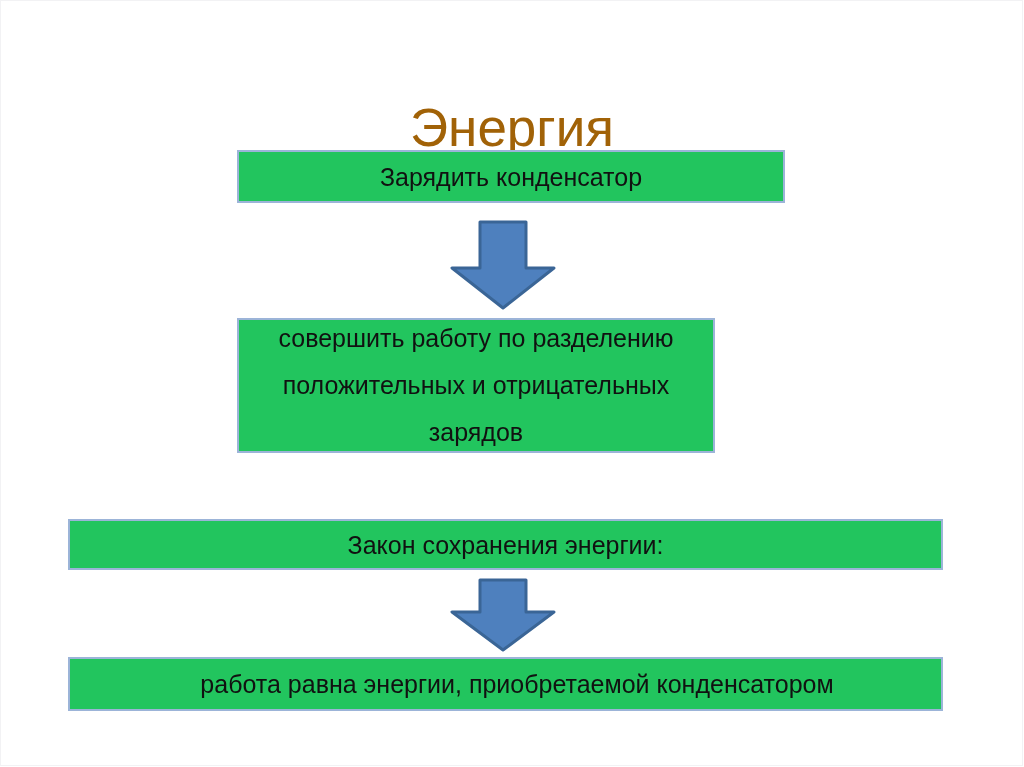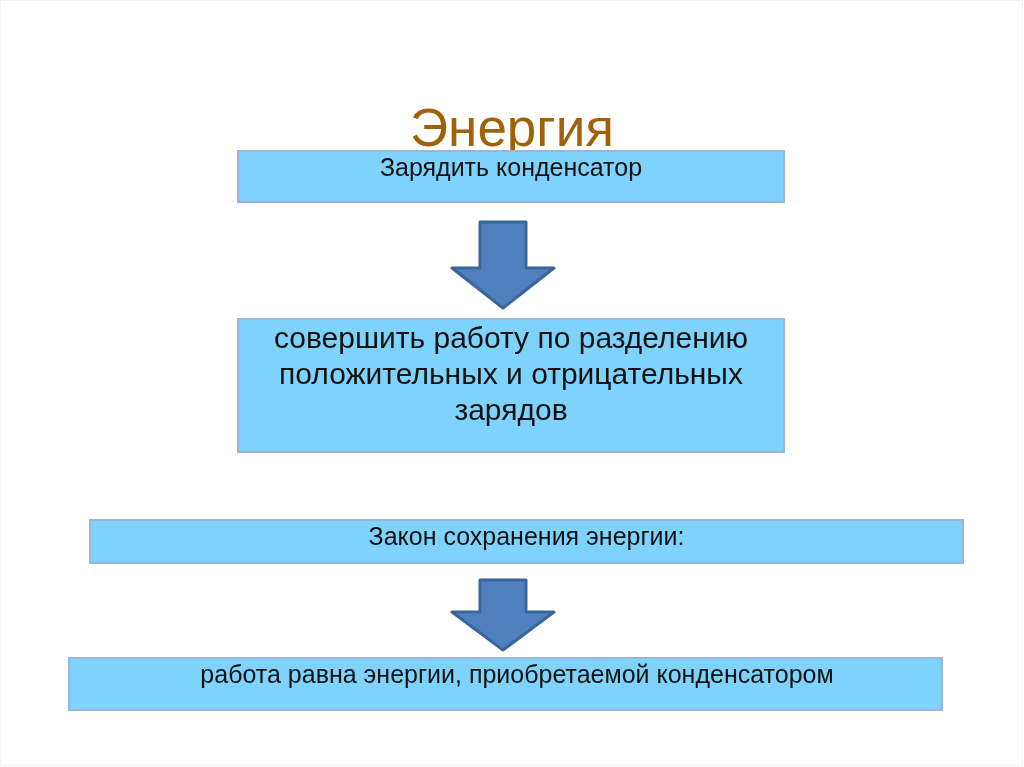--- a/index.html
+++ b/index.html
@@ -38,24 +38,24 @@
     font-size: 53px;
     line-height: 60px;
     font-weight: normal;
     color: #a16207;
     letter-spacing: 0px;
   }
 
   .flow-box {
     position: absolute;
     box-sizing: border-box;
-    background: #7dd3fc;
+    background: #22c55e;
     border: 2px solid #9cb4d8;
     display: flex;
-    align-items: flex-start;
+    align-items: center;
     justify-content: center;
     text-align: center;
     color: #111111;
   }
   .flow-box .box-text {
     display: block;
     width: 100%;
     padding: 0 10px;
     box-sizing: border-box;
   }
@@ -67,35 +67,34 @@
     width: 548px;
     height: 53px;
     font-size: 25px;
     line-height: 30px;
   }
 
   
   #box-work {
     left: 237px;
     top: 318px;
-    width: 548px;
+    width: 478px;
     height: 135px;
-    font-size: 30px;
-    line-height: 36px;
+    font-size: 25px;
+    line-height: 47px;
   }
 
   
   #box-law {
     left: 68px;
     top: 519px;
     width: 875px;
-    height: 45px;
+    height: 51px;
     font-size: 25px;
     line-height: 30px;
-    margin-left: 21px;
   }
 
   
   #box-result {
     left: 68px;
     top: 657px;
     width: 875px;
     height: 54px;
     font-size: 25px;
     line-height: 30px;

